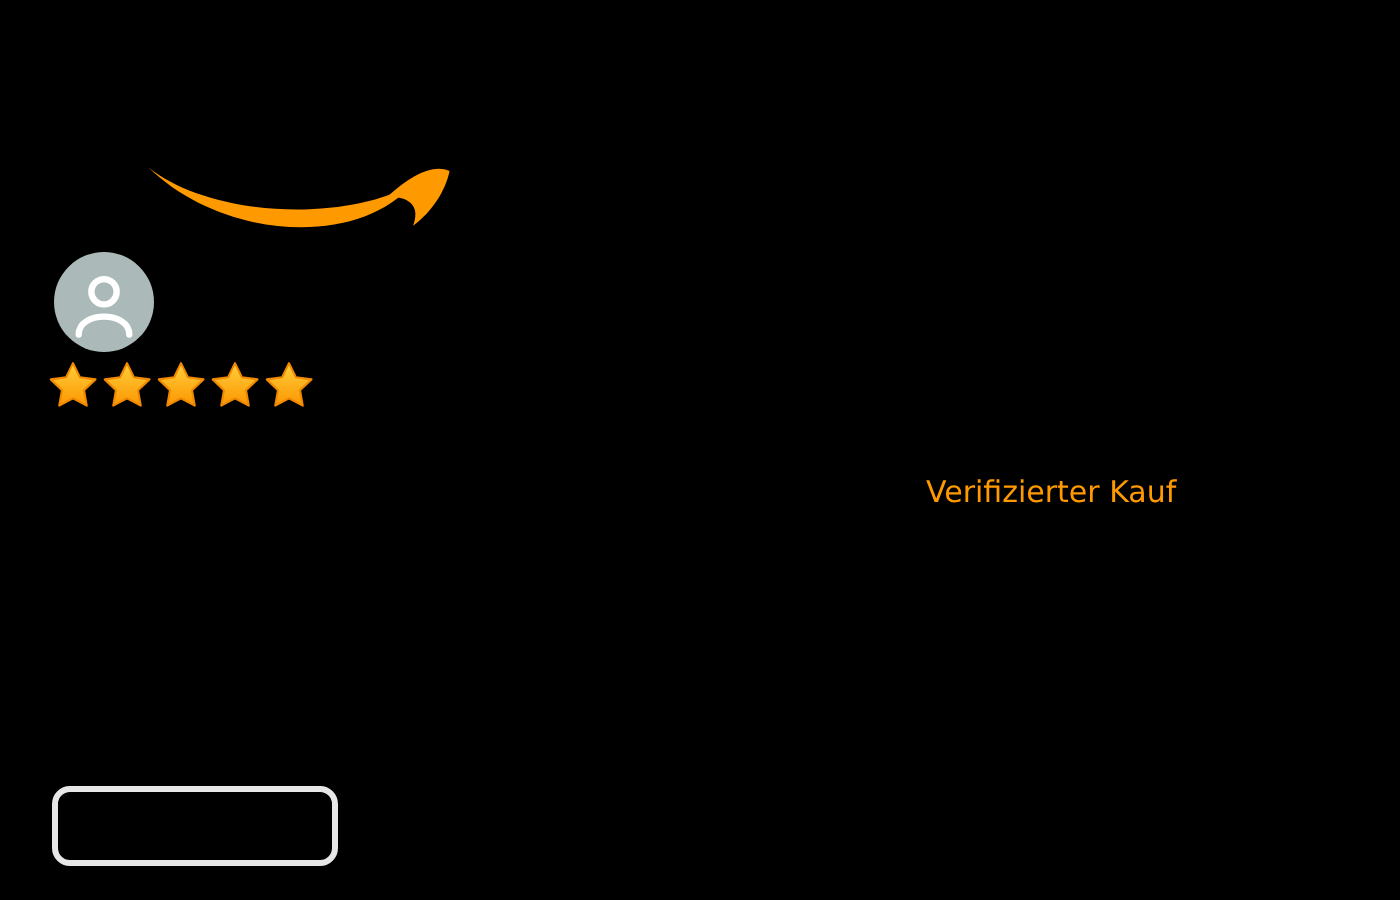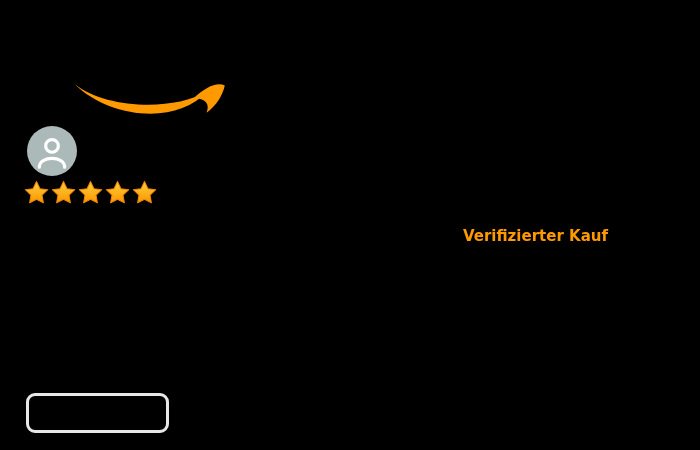--- a/index.html
+++ b/index.html
@@ -21,23 +21,23 @@
     background:var(--avatar-bg,#ABB9B9);
     display:flex;align-items:center;justify-content:center;
   }
   .avatar svg{width:38px;height:38px;display:block;margin-top:3px;}
   .star-rating{
     position:absolute;left:24px;top:180px;
     display:flex;gap:2px;align-items:center;
   }
   .star-rating svg{width:25px;height:25px;display:block;}
   .verified-badge{
-    position:absolute;left:463px;top:228px;
+    position:absolute;left:463px;top:238px;
     color:var(--verified-color,#FF9900);
-    font-weight:bold;font-size:15px;line-height:17px;
+    font-weight:normal;font-size:15px;line-height:17px;
     white-space:nowrap;
   }
   .action-button{
     position:absolute;left:26px;top:393px;
     width:143px;height:40px;box-sizing:border-box;
     background:transparent;
     border:3px solid var(--btn-border,#E7E7E7);
     border-radius:9px;
     cursor:pointer;
     padding:0;

